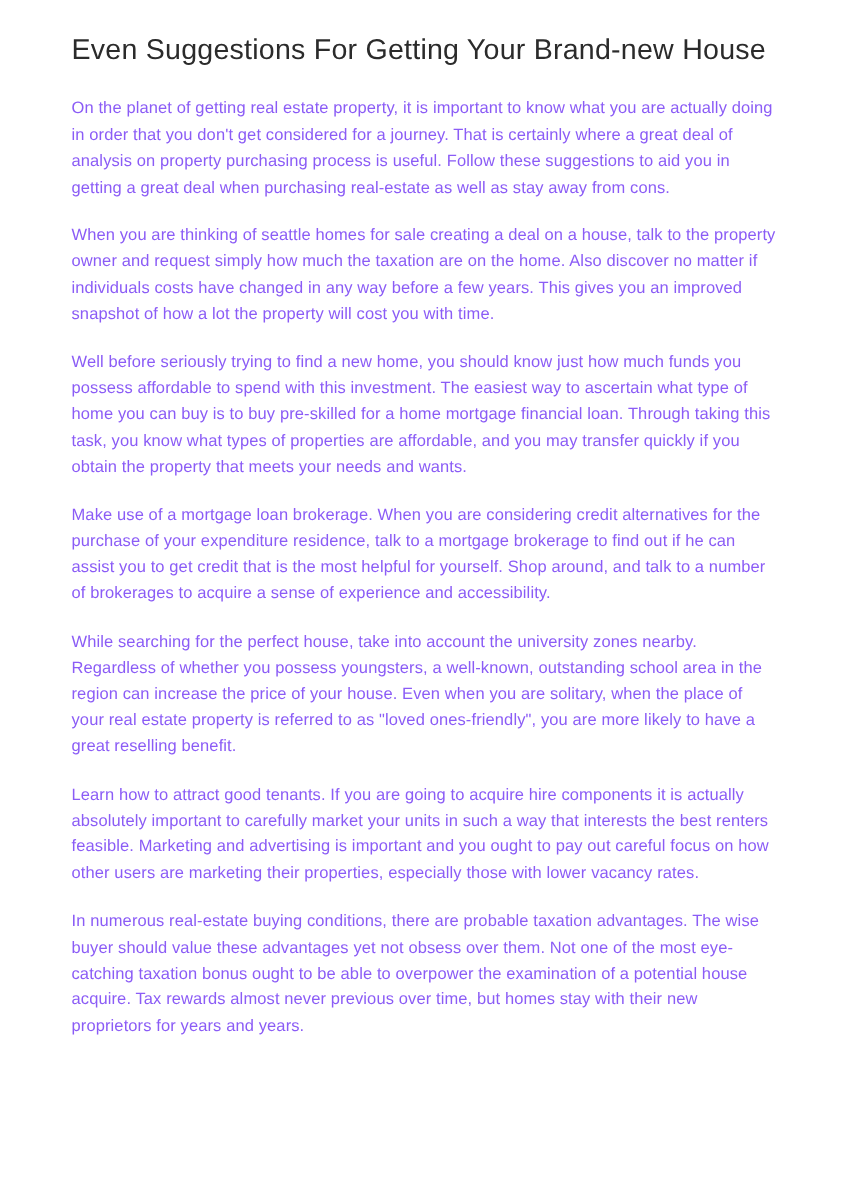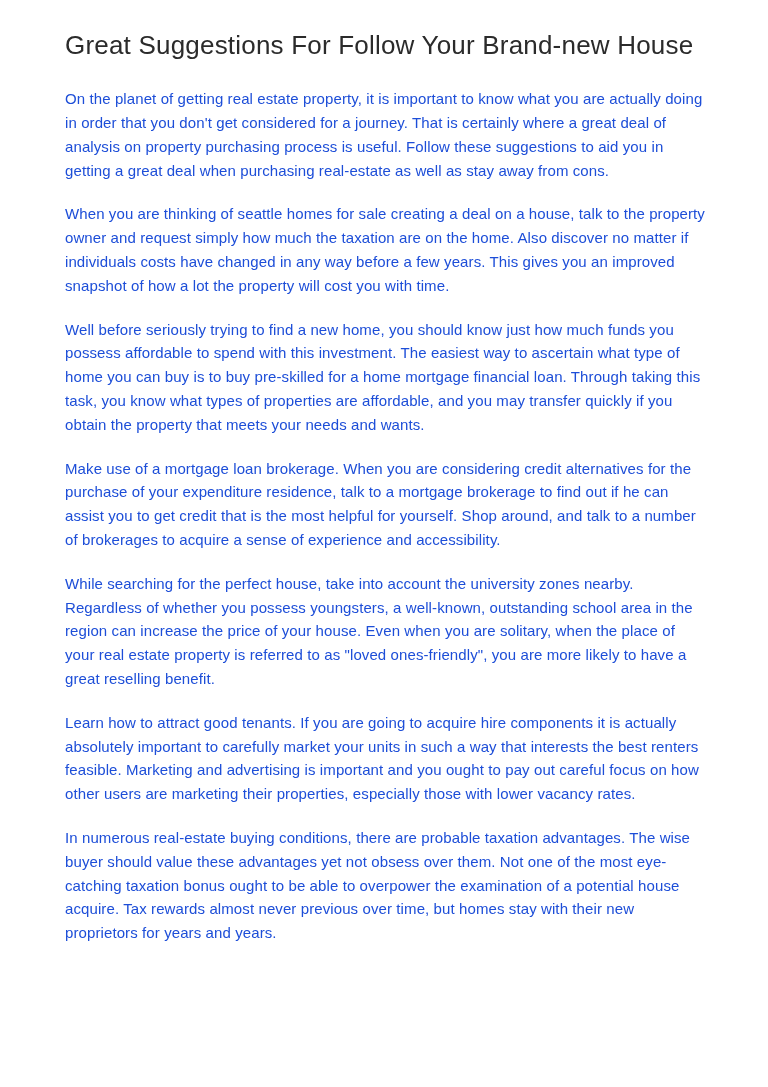--- a/index.html
+++ b/index.html
@@ -25,28 +25,28 @@
     color: #2b2b2b;
     margin: 0 0 26px 0;
     line-height: 1.2;
   }
   .doc-paragraph {
     font-size: 15px;
     line-height: 23.8px;
     letter-spacing: 0.1px;
     margin: 0 0 20px 0;
     text-align: left;
-    color: #1d4ed8;
+    color: #8b5cf6;
   }
 </style>
 </head>
 <body>
 
 <div class="page">
-  <h1 class="doc-title">Great Suggestions For Follow Your Brand-new House</h1>
+  <h1 class="doc-title">Even Suggestions For Getting Your Brand-new House</h1>
   <p class="doc-paragraph">On the planet of getting real estate property, it is important to know what you are actually doing in order that you don't get considered for a journey. That is certainly where a great deal of analysis on property purchasing process is useful. Follow these suggestions to aid you in getting a great deal when purchasing real-estate as well as stay away from cons.</p>
   <p class="doc-paragraph">When you are thinking of seattle homes for sale creating a deal on a house, talk to the property owner and request simply how much the taxation are on the home. Also discover no matter if individuals costs have changed in any way before a few years. This gives you an improved snapshot of how a lot the property will cost you with time.</p>
   <p class="doc-paragraph">Well before seriously trying to find a new home, you should know just how much funds you possess affordable to spend with this investment. The easiest way to ascertain what type of home you can buy is to buy pre-skilled for a home mortgage financial loan. Through taking this task, you know what types of properties are affordable, and you may transfer quickly if you obtain the property that meets your needs and wants.</p>
   <p class="doc-paragraph">Make use of a mortgage loan brokerage. When you are considering credit alternatives for the purchase of your expenditure residence, talk to a mortgage brokerage to find out if he can assist you to get credit that is the most helpful for yourself. Shop around, and talk to a number of brokerages to acquire a sense of experience and accessibility.</p>
   <p class="doc-paragraph">While searching for the perfect house, take into account the university zones nearby. Regardless of whether you possess youngsters, a well-known, outstanding school area in the region can increase the price of your house. Even when you are solitary, when the place of your real estate property is referred to as "loved ones-friendly", you are more likely to have a great reselling benefit.</p>
   <p class="doc-paragraph">Learn how to attract good tenants. If you are going to acquire hire components it is actually absolutely important to carefully market your units in such a way that interests the best renters feasible. Marketing and advertising is important and you ought to pay out careful focus on how other users are marketing their properties, especially those with lower vacancy rates.</p>
   <p class="doc-paragraph">In numerous real-estate buying conditions, there are probable taxation advantages. The wise buyer should value these advantages yet not obsess over them. Not one of the most eye-catching taxation bonus ought to be able to overpower the examination of a potential house acquire. Tax rewards almost never previous over time, but homes stay with their new proprietors for years and years.</p>
 </div>
 
 </body></html>

